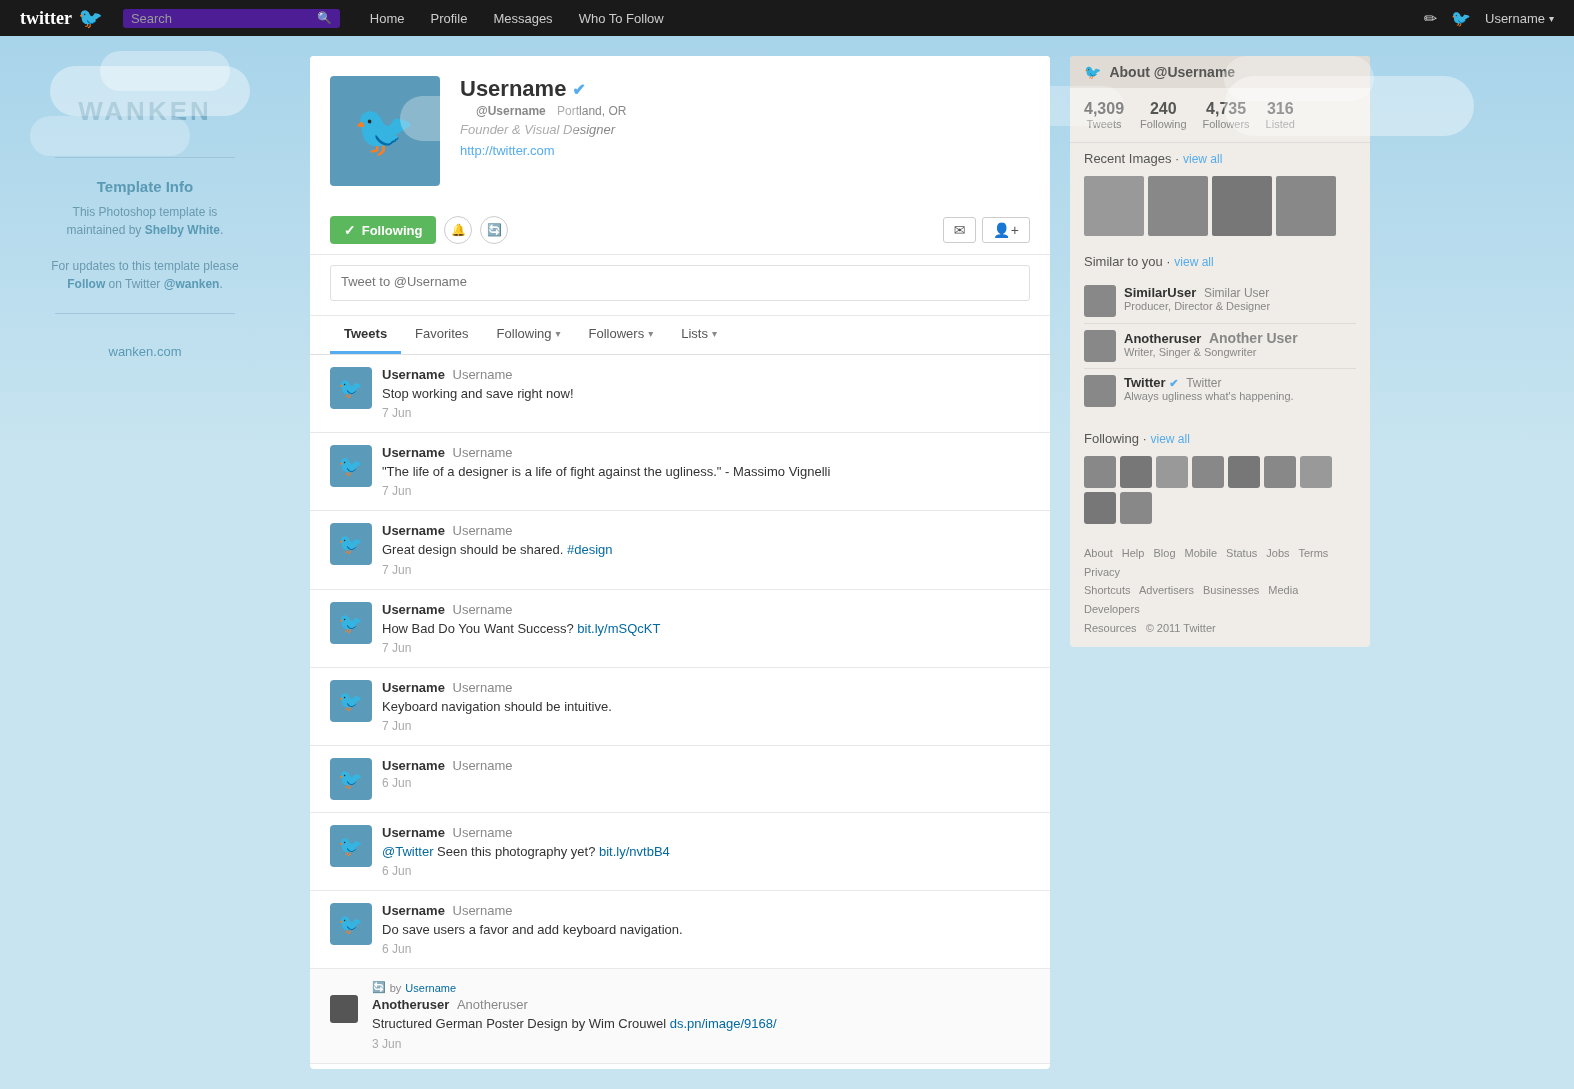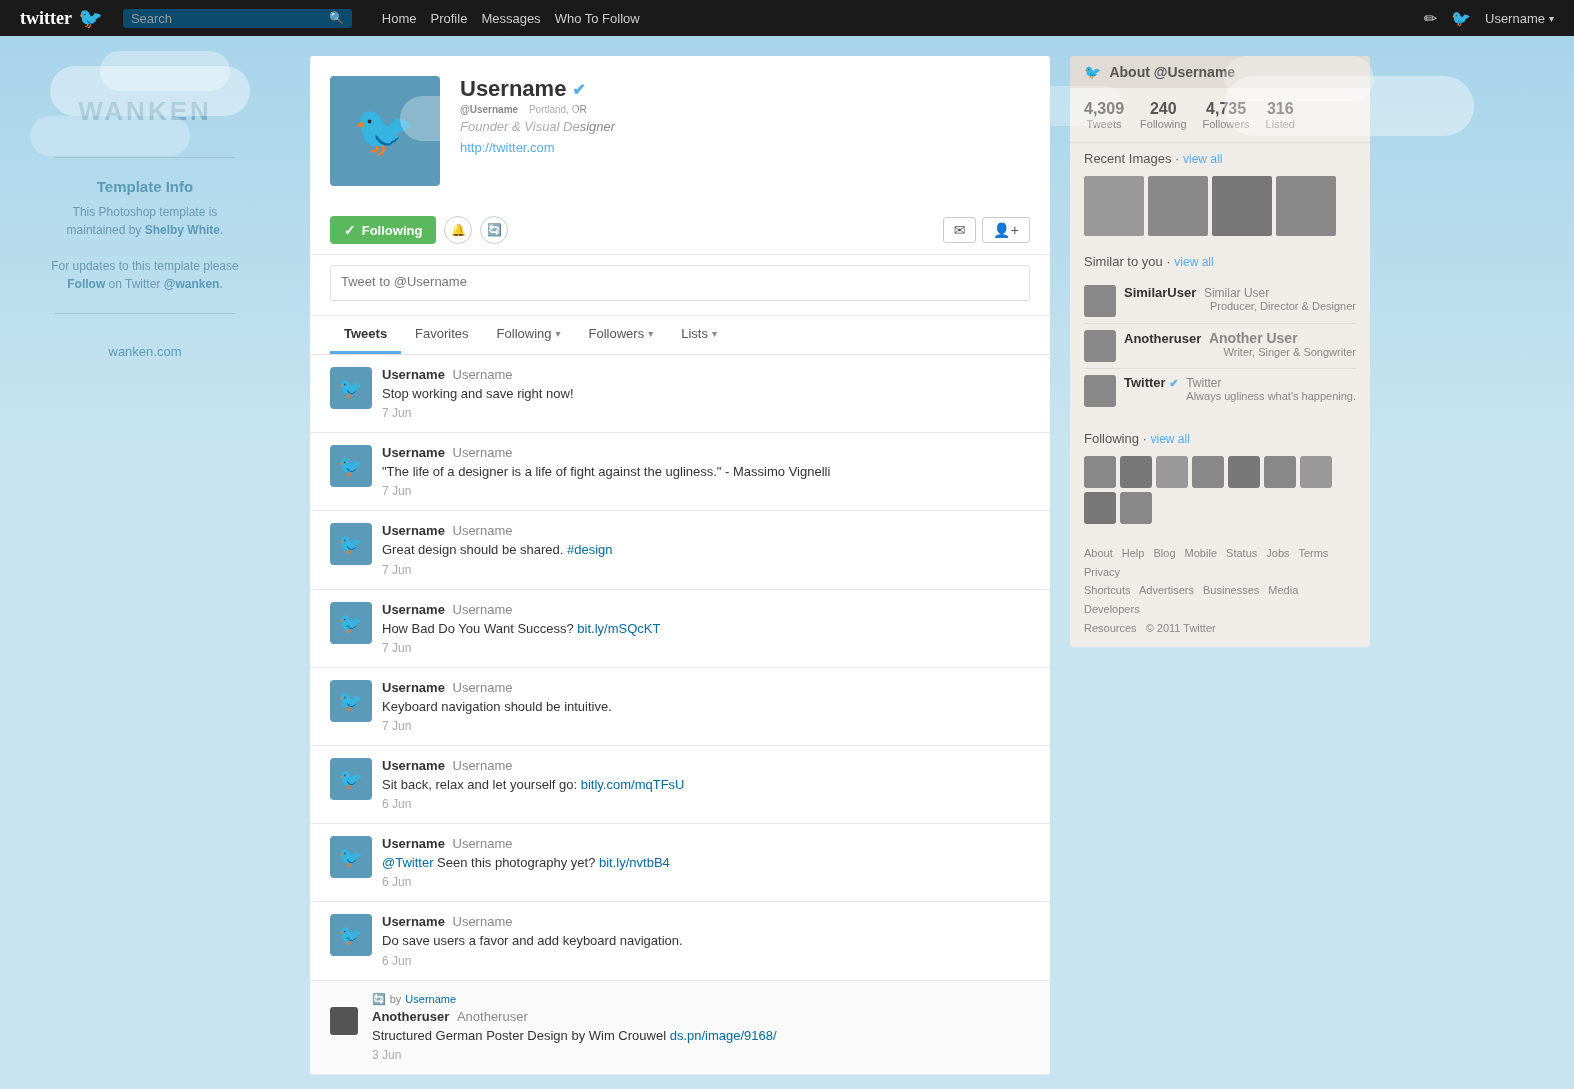--- a/index.html
+++ b/index.html
@@ -9,25 +9,25 @@
     .topnav {
       background: #1a1a1a;
       height: 36px;
       display: flex;
       align-items: center;
       padding: 0 20px;
       gap: 20px;
       position: relative;
     }
     .topnav-logo { color: white; font-size: 22px; font-weight: bold; display: flex; align-items: center; gap: 6px; }
-    .topnav-search { display: flex; align-items: center; background: #0c4a6e; border-radius: 3px; padding: 2px 8px; gap: 18px; }
+    .topnav-search { display: flex; align-items: center; background: #4c1d95; border-radius: 3px; padding: 2px 8px; gap: 6px; }
     .topnav-search input { background: transparent; border: none; outline: none; color: #ccc; font-size: 13px; width: 180px; }
     .topnav-search input::placeholder { color: #999; }
     .topnav-search .search-icon { color: #999; font-size: 12px; }
-    .topnav-links { display: flex; gap: 14px; margin-left: 10px; }
+    .topnav-links { display: flex; gap: 26px; margin-left: 10px; }
     .topnav-links a { color: #ccc; text-decoration: none; font-size: 13px; }
     .topnav-right { margin-left: auto; display: flex; align-items: center; gap: 14px; }
     .topnav-right .icon-btn { color: #ccc; font-size: 16px; cursor: pointer; }
     .topnav-right .username-btn { color: #ccc; font-size: 13px; cursor: pointer; display: flex; align-items: center; gap: 4px; }
 
     
     .bg-wrapper {
       background: linear-gradient(180deg, #a8d4ea 0%, #c8e4f0 40%, #c8e4f0 100%);
       min-height: 1053px;
       position: relative;
@@ -85,21 +85,21 @@
       border-radius: 4px;
       display: flex;
       align-items: center;
       justify-content: center;
       flex-shrink: 0;
     }
     .profile-avatar .bird-big { color: white; font-size: 50px; }
     .profile-info { flex: 1; }
     .profile-name { font-size: 22px; font-weight: bold; color: #333; display: flex; align-items: center; gap: 6px; }
     .verified-badge { color: #55acee; font-size: 16px; }
-    .profile-handle { font-size: 10px; color: #555; margin: 2px 0; }
+    .profile-handle { font-size: 12px; color: #555; margin: 2px 16px; }
     .profile-handle .location { color: #888; margin-left: 8px; }
     .profile-bio { font-size: 13px; color: #888; font-style: italic; margin: 4px 0; }
     .profile-website { font-size: 13px; color: #55acee; text-decoration: none; }
 
     
     .follow-area {
       display: flex;
       align-items: center;
       padding: 10px 20px 10px 20px;
       border-bottom: 1px solid #e8e8e8;
@@ -282,21 +282,21 @@
       gap: 8px;
       padding: 6px 0;
       border-bottom: 1px solid #e0dbd4;
     }
     .similar-item:last-child { border-bottom: none; }
     .similar-avatar {
       width: 32px; height: 32px; background: #888; border-radius: 3px; flex-shrink: 0;
     }
     .similar-info { flex: 1; }
     .similar-name { font-size: 13px; font-weight: bold; color: #333; }
-    .similar-bio { font-size: 11px; color: #888; text-align: right; }
+    .similar-bio { font-size: 11px; color: #888; }
     .verified-sm { color: #55acee; font-size: 11px; }
 
     
     .following-grid {
       display: flex;
       flex-wrap: wrap;
       gap: 4px;
       padding: 6px 14px 10px;
     }
     .following-thumb {
@@ -514,23 +514,20 @@
           </div>
         </div>
 
         <div class="tweet-item">
           <div class="tweet-avatar">🐦</div>
           <div class="tweet-body">
             <div class="tweet-header">
               <span class="tweet-username">Username</span>
               <span class="tweet-handle">Username</span>
             </div>
-            <div class="tweet-text">
-              <span>Sit back, relax and let yourself go: </span><a href="#" class="tweet-link">bitly.com/mqTFsU</a>
-            </div>
             <div class="tweet-date">6 Jun</div>
           </div>
         </div>
 
         <div class="tweet-item">
           <div class="tweet-avatar">🐦</div>
           <div class="tweet-body">
             <div class="tweet-header">
               <span class="tweet-username">Username</span>
               <span class="tweet-handle">Username</span>

